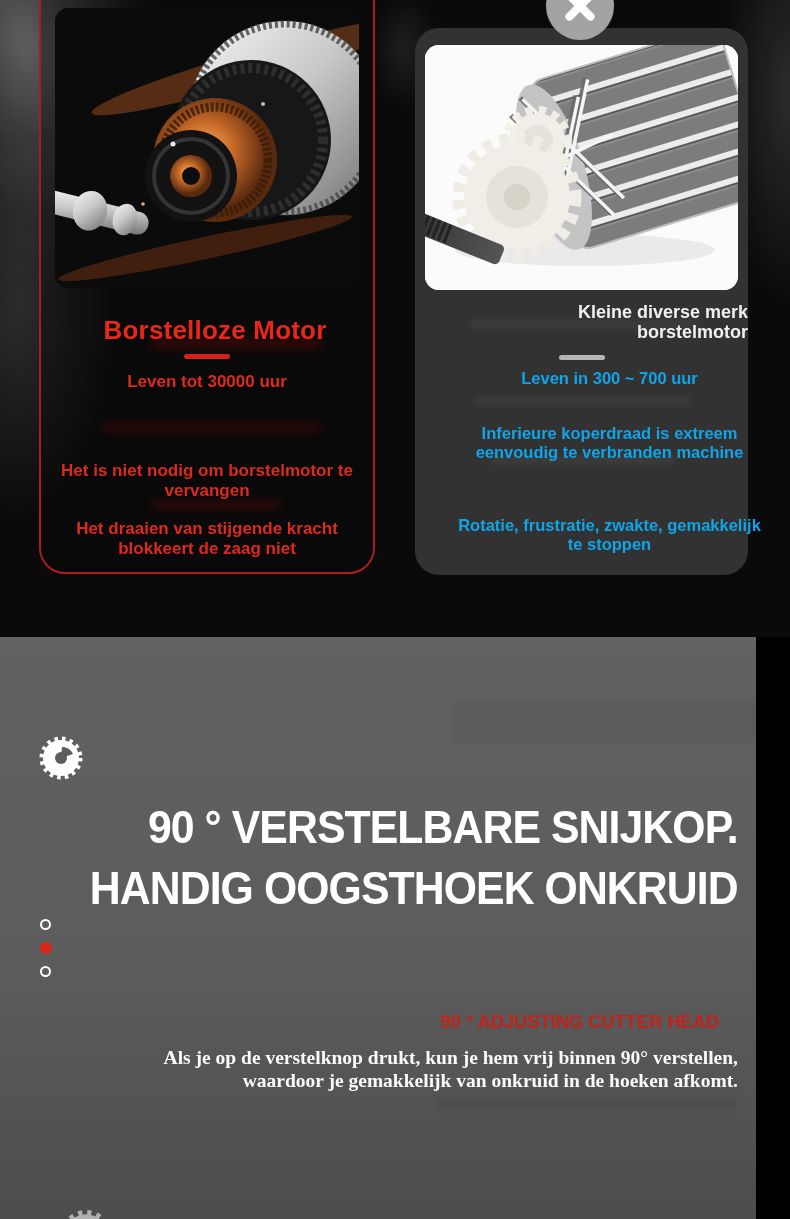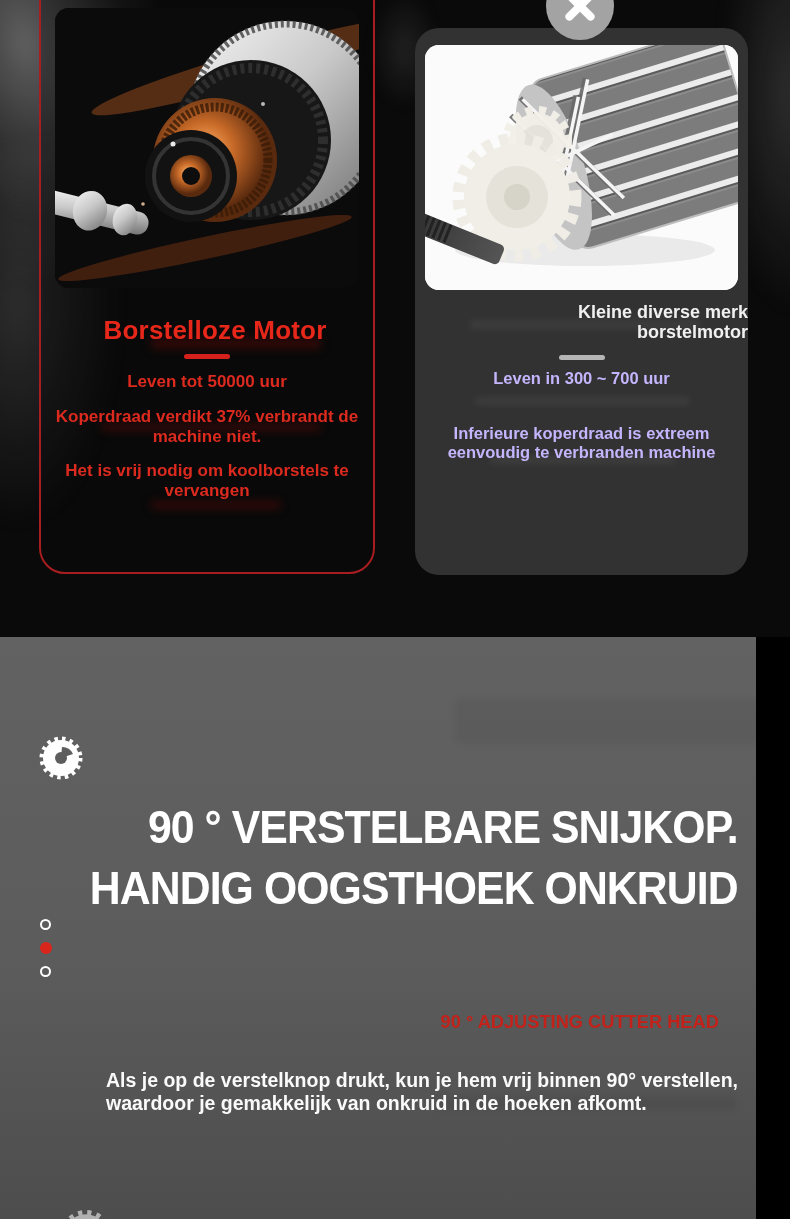--- a/index.html
+++ b/index.html
@@ -32,21 +32,21 @@
   .cl-p1{top:396px;} .cl-p2{top:431px;} .cl-p3{top:485px;} .cl-p4{top:543px;}
   .ghost-red{position:absolute;background:rgba(90,10,8,.5);filter:blur(4px);border-radius:3px;}
 
   .card-right{left:415px;top:28px;width:333px;height:547px;background:#333232;border-radius:24px;}
   .card-right .card-img{position:absolute;left:10px;top:17px;width:313px;height:245px;
     border-radius:14px;overflow:hidden;background:#fbfbfb;}
   .card-right h2{position:absolute;left:0;top:274px;width:100%;margin:0;text-align:right;
     font-size:18px;line-height:20px;color:#f0f0f0;white-space:pre-line;}
   .card-right .divider{top:327px;background:#b5b5b5;}
   .card-right p{position:absolute;left:0;width:100%;margin:0;text-align:center;
-    font-size:16.5px;line-height:19px;color:#c4b5fd;white-space:pre-line;}
+    font-size:16.5px;line-height:19px;color:#0ea5e9;white-space:pre-line;padding-left:28px;}
   .cr-p1{top:341px;} .cr-p2{top:396px;} .cr-p3{top:440px;} .cr-p4{top:488px;}
   .ghost-lite{position:absolute;background:rgba(255,255,255,.055);filter:blur(3px);border-radius:3px;}
 
   .close-btn{position:absolute;left:546px;top:-28px;width:68px;height:68px;border:none;
     border-radius:50%;background:#a3a3a3;cursor:pointer;padding:0;}
   .x-icon{position:absolute;left:50%;top:50%;width:0;height:0;}
   .x-icon::before,.x-icon::after{content:"";position:absolute;left:-19px;top:-4px;width:38px;height:8px;
     background:#fff;border-radius:4px;}
   .x-icon::before{transform:rotate(45deg);} .x-icon::after{transform:rotate(-45deg);}
 
@@ -55,22 +55,22 @@
     background:linear-gradient(180deg,#626262 0%,#5c5c5c 55%,#4d4d4d 100%);}
   .saw-icon{position:absolute;left:37px;top:97px;width:48px;height:48px;}
   .headline{position:absolute;right:18px;top:160px;text-align:right;color:#fff;}
   .headline .hl{font-size:46px;line-height:61px;letter-spacing:-1px;
     transform:scaleX(.93);transform-origin:right center;}
   .dots{position:absolute;left:40px;top:282px;display:flex;flex-direction:column;gap:12px;}
   .dot{width:11px;height:11px;border-radius:50%;border:2px solid #fff;background:transparent;box-sizing:border-box;cursor:pointer;}
   .dot.active{border:none;background:#d8261c;width:12px;height:12px;}
   .subtitle{position:absolute;right:37px;top:374px;font-size:19px;color:#c3221a;
     transform:scaleX(.96);transform-origin:right center;}
-  .description{position:absolute;right:18px;top:432px;text-align:left;color:#fafafa;
-    font-size:19.5px;line-height:22.5px;white-space:pre-line;}
+  .description{position:absolute;right:18px;top:410px;text-align:right;color:#fafafa;
+    font-size:19.5px;line-height:22.5px;white-space:pre-line;font-family:Liberation Serif, serif;}
   .ghost-gray{position:absolute;background:rgba(0,0,0,.05);filter:blur(3px);border-radius:3px;}
   .gg1{left:455px;top:62px;width:305px;height:44px;}
   .gg2{right:20px;top:460px;width:300px;height:13px;background:rgba(0,0,0,.07);}
   .blade-peek{position:absolute;left:57px;bottom:-46px;width:58px;height:58px;opacity:.8;}
 </style>
 </head>
 <body>
 
 <div class="page">
 
@@ -116,25 +116,25 @@
           <circle cx="118" cy="136" r="2.5" fill="#fff" opacity=".9"></circle>
           <circle cx="208" cy="96" r="2" fill="#fff" opacity=".7"></circle>
           <circle cx="88" cy="196" r="1.8" fill="#ffd9b0" opacity=".8"></circle>
         </svg>
       </div>
       <div class="ghost-red" style="left:110px;top:362px;width:170px;height:11px;"></div>
       <div class="ghost-red" style="left:60px;top:447px;width:220px;height:8px;"></div>
       <div class="ghost-red" style="left:110px;top:525px;width:130px;height:8px;"></div>
       <h2>Borstelloze Motor</h2>
       <div class="divider"></div>
-      <p class="cl-p1">Leven tot 50000 uur</p>
-      <p class="cl-p2">Koperdraad verdikt 37% verbrandt de
-machine niet.</p>
-      <p class="cl-p3">Het is vrij nodig om koolborstels te
+      <p class="cl-p1">Leven tot 30000 uur</p>
+      <p class="cl-p3">Het is niet nodig om borstelmotor te
 vervangen</p>
+      <p class="cl-p4">Het draaien van stijgende kracht
+blokkeert de zaag niet</p>
     </div>
 
     <div class="card card-right">
       <div class="card-img">
         <svg width="313" height="245" viewBox="0 0 313 245">
           <defs>
             <pattern id="lam" width="26" height="26" patternUnits="userSpaceOnUse">
               <rect width="26" height="26" fill="#8c8c8c"></rect>
               <rect y="0" width="26" height="16" fill="#7c7c7c"></rect>
               <rect y="16" width="26" height="6" fill="#ececec"></rect>
@@ -182,20 +182,22 @@
       </div>
       <div class="ghost-lite" style="left:55px;top:292px;width:230px;height:9px;"></div>
       <div class="ghost-lite" style="left:60px;top:369px;width:215px;height:8px;"></div>
       <div class="ghost-lite" style="left:75px;top:428px;width:185px;height:8px;"></div>
       <h2>Kleine diverse merk
 borstelmotor</h2>
       <div class="divider"></div>
       <p class="cr-p1">Leven in 300 ~ 700 uur</p>
       <p class="cr-p2">Inferieure koperdraad is extreem
 eenvoudig te verbranden machine</p>
+      <p class="cr-p4">Rotatie, frustratie, zwakte, gemakkelijk
+te stoppen</p>
     </div>
 
     <button class="close-btn">
       <span class="x-icon"></span>
     </button>
   </section>
 
   <section class="feature">
     <div class="ghost-gray gg1"></div>
     <div class="ghost-gray gg2"></div>

